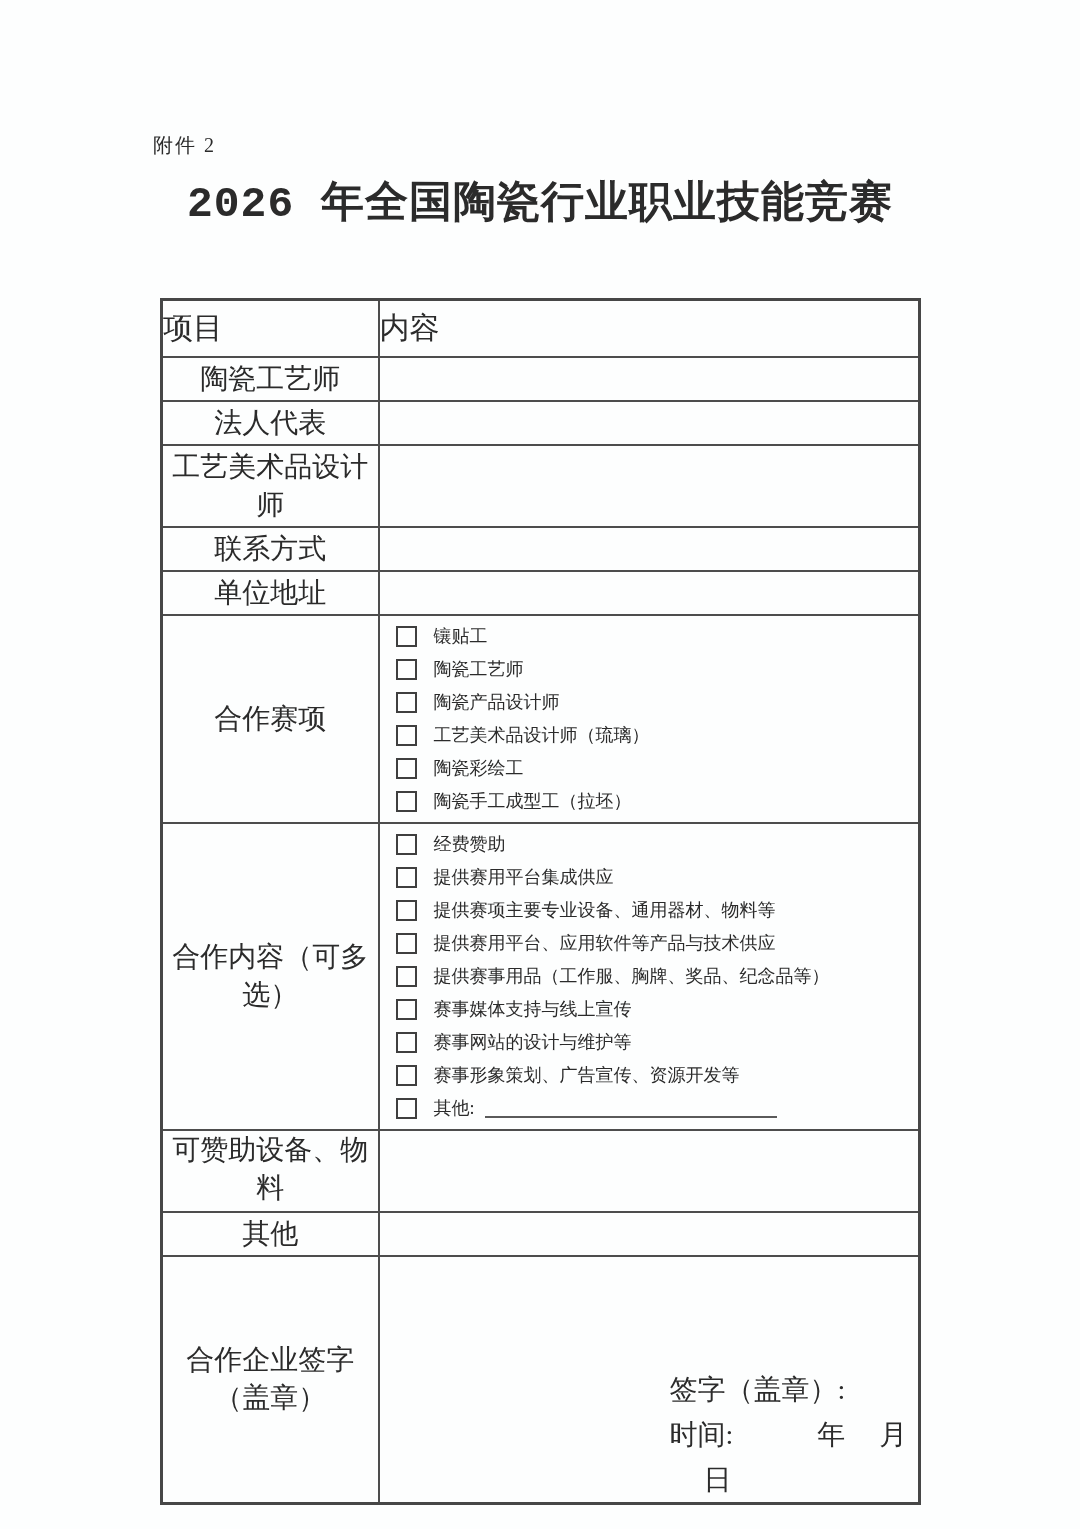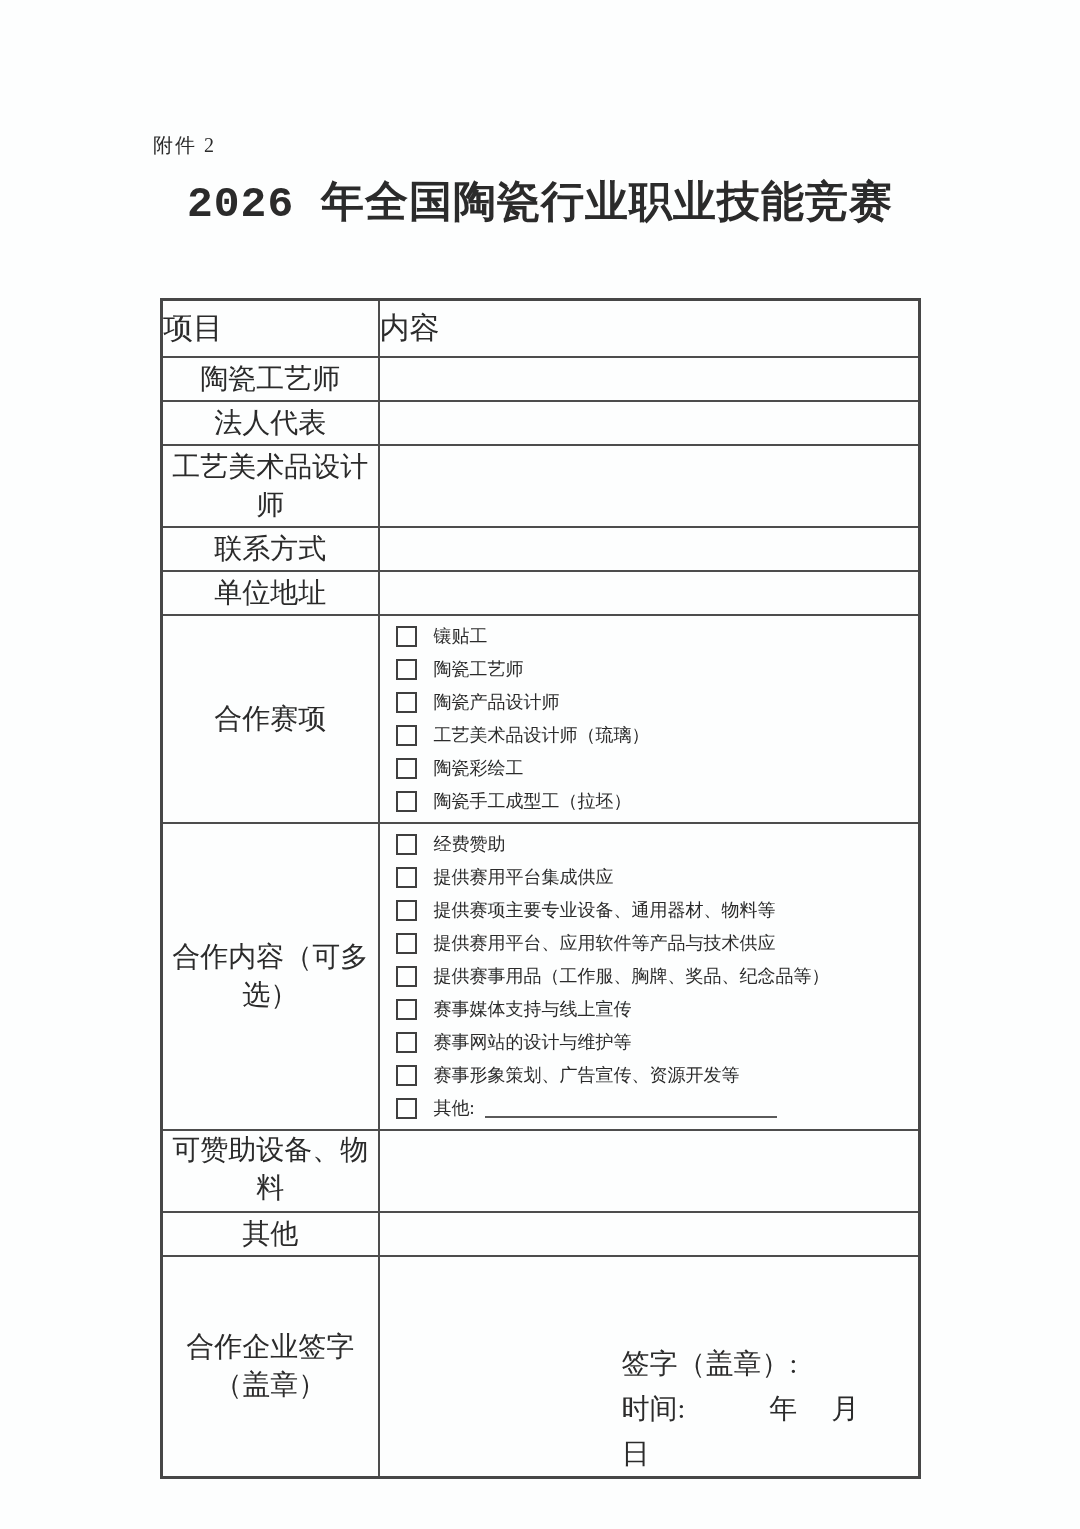--- a/index.html
+++ b/index.html
@@ -87,24 +87,25 @@
   }
   .blank-line {
     display: inline-block;
     width: 292px;
     border-bottom: 2px solid #5a5a5a;
     height: 20px;
     margin-left: 10px;
   }
   .sign-cell { vertical-align: top; }
   .sign-block {
-    padding-top: 84px;
+    padding-top: 110px;
     padding-left: 242px;
     font-size: 28px;
     line-height: 45px;
+    margin-left: 48px;
   }
   .gap-lg { display: inline-block; width: 84px; }
   .gap-sm { display: inline-block; width: 34px; }
 </style>
 </head>
 <body>
 
 <div class="page">
 
   <div class="attachment">附件 2</div>

